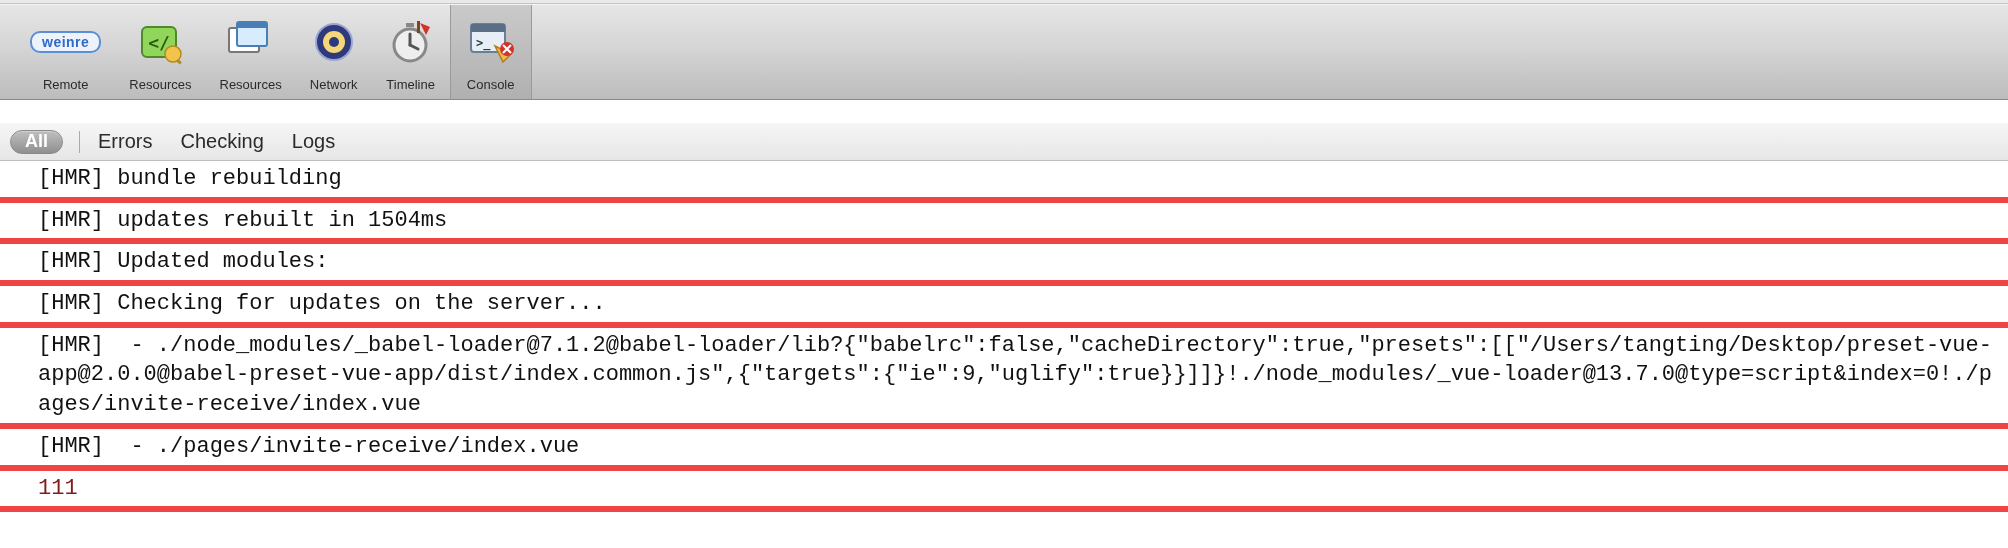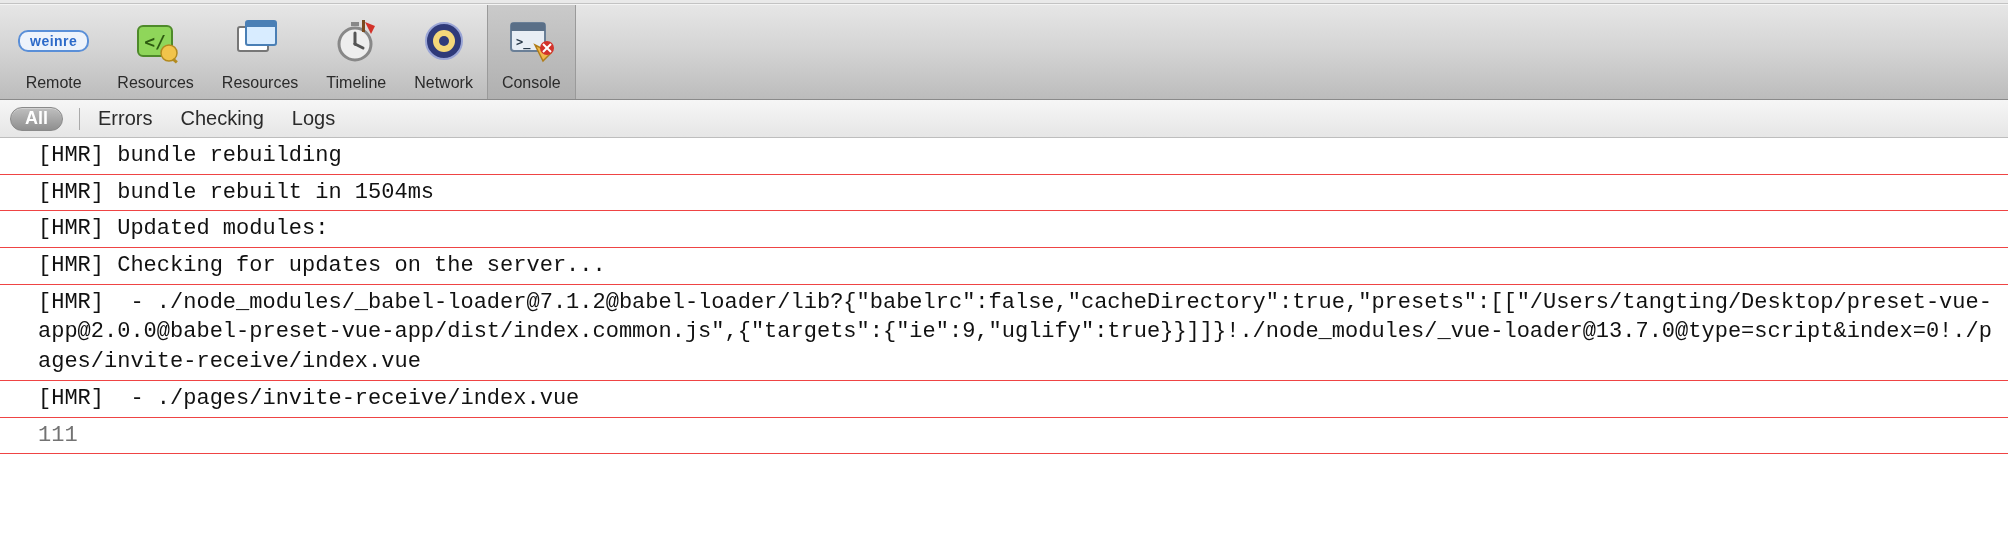--- a/index.html
+++ b/index.html
@@ -4,45 +4,46 @@
 <style>
   * { box-sizing: border-box; margin: 0; padding: 0; }
   html, body { width: 2008px; height: 548px; font-family: "Lucida Grande","Helvetica Neue",Arial,sans-serif; background:#fff; }
   .toolbar {
     height: 96px;
     background: linear-gradient(to bottom, #e6e6e6 0%, #d3d3d3 50%, #bcbcbc 100%);
     border-top: 1px solid #f4f4f4;
     border-bottom: 1px solid #8a8a8a;
     display:flex;
     align-items:flex-end;
-    padding: 0 4px;
+    padding: 0 16px;
   }
   .tab {
     display:flex;
     flex-direction:column;
     align-items:center;
     justify-content:flex-end;
     padding: 4px 14px 4px;
     height: 100%;
     cursor:pointer;
   }
   .tab.active {
     background: linear-gradient(to bottom,#cacaca,#b0b0b0);
     border-left:1px solid #9a9a9a;
     border-right:1px solid #9a9a9a;
   }
   .tab .icon-slot { flex:1; display:flex;align-items:center;justify-content:center;}
-  .tab .label { font-size:16px; color:#2b2b2b; text-align:right; padding-bottom:3px; padding-top:2px;}
+  .tab .label { font-size:13px; color:#2b2b2b; text-align:right; padding-bottom:3px; padding-top:2px;}
   .filterbar {
     height: 38px;
     background: linear-gradient(to bottom,#f6f6f6,#e6e6e6);
     border-bottom:1px solid #bdbdbd;
     display:flex;
     align-items:center;
     padding: 0 10px;
+    margin-top: 23px;
   }
   .pill {
     display:inline-flex; align-items:center; justify-content:center;
     font-size:18px; font-weight:bold; color:#fff;
     background: linear-gradient(to bottom,#bfbfbf,#8f8f8f);
     border:1px solid #8a8a8a;
     border-radius: 12px;
     padding: 1px 14px 2px;
     height:24px;
     box-shadow: inset 0 1px 0 rgba(255,255,255,0.3);
@@ -55,26 +56,26 @@
     font-size:20px; font-weight:normal; color:#2b2b2b; margin-right: 28px; cursor:pointer;
   }
   .log-area {
     padding: 0;
     font-family: Menlo,Monaco,Consolas,"Courier New",monospace;
     font-size: 22px;
     color:#111;
   }
   .log-line {
     padding: 3px 15px 3px 38px;
-    border-bottom:1px solid #ef4444;
+    border-bottom:6px solid #ef4444;
     white-space: pre-wrap;
     word-break: break-all;
     line-height: 1.35;
   }
-  .log-line.blue { color:#737373; }
+  .log-line.blue { color:#7f1d1d; }
   .badge-weinre {
     display:inline-flex;align-items:center;justify-content:center;
     font-size:14px; color:#2d6ac9; font-weight:bold;
     border:2px solid #5a8fd8; border-radius:10px;
     padding:0 10px; height:22px; background:#eef3fb;
     letter-spacing:0.5px;
   }
   .thin-top {
     height:4px; background:#e9e9e9; border-bottom:1px solid #c3c3c3;
   }
@@ -111,42 +112,42 @@
         <rect x="6" y="10" width="30" height="24" rx="2" fill="#fff" stroke="#777" stroke-width="2"></rect>
         <rect x="14" y="4" width="30" height="24" rx="2" fill="#d8ecff" stroke="#4a7fb5" stroke-width="2"></rect>
         <rect x="14" y="4" width="30" height="6" fill="#4a7fb5"></rect>
       </svg>
     </div>
     <div class="label">Resources</div>
   </div>
 
   <div class="tab">
     <div class="icon-slot">
+      <svg width="48" height="48" viewBox="0 0 48 48">
+        <circle cx="24" cy="24" r="18" fill="#2f3a7a"></circle>
+        <circle cx="24" cy="24" r="11" fill="#f4d77a"></circle>
+        <circle cx="24" cy="24" r="5" fill="#2f3a7a"></circle>
+        <circle cx="24" cy="24" r="18" fill="none" stroke="#9aa5d6" stroke-width="2"></circle>
+      </svg>
+    </div>
+    <div class="label">Network</div>
+  </div>
+
+  <div class="tab">
+    <div class="icon-slot">
       <svg width="50" height="50" viewBox="0 0 50 50">
         <circle cx="24" cy="28" r="16" fill="#eee" stroke="#888" stroke-width="3"></circle>
         <line x1="24" y1="28" x2="24" y2="17" stroke="#555" stroke-width="3" stroke-linecap="round"></line>
         <line x1="24" y1="28" x2="32" y2="32" stroke="#555" stroke-width="3" stroke-linecap="round"></line>
         <rect x="20" y="6" width="8" height="4" fill="#888"></rect>
         <path d="M 34 6 L 44 10 L 40 18 Z" fill="#d3322a"></path>
         <rect x="31" y="4" width="3" height="12" fill="#7a4a1e"></rect>
       </svg>
     </div>
     <div class="label">Timeline</div>
-  </div>
-
-  <div class="tab">
-    <div class="icon-slot">
-      <svg width="48" height="48" viewBox="0 0 48 48">
-        <circle cx="24" cy="24" r="18" fill="#2f3a7a"></circle>
-        <circle cx="24" cy="24" r="11" fill="#f4d77a"></circle>
-        <circle cx="24" cy="24" r="5" fill="#2f3a7a"></circle>
-        <circle cx="24" cy="24" r="18" fill="none" stroke="#9aa5d6" stroke-width="2"></circle>
-      </svg>
-    </div>
-    <div class="label">Network</div>
   </div>
 
   <div class="tab active">
     <div class="icon-slot">
       <svg width="52" height="48" viewBox="0 0 52 48">
         <rect x="6" y="6" width="34" height="28" rx="3" fill="#e8eef5" stroke="#6a7f97" stroke-width="2"></rect>
         <rect x="6" y="6" width="34" height="8" fill="#5a6f87"></rect>
         <text x="11" y="29" font-size="12" fill="#2a3a4a" font-family="Menlo,monospace" font-weight="bold">&gt;_</text>
         <path d="M 30 28 L 46 36 L 38 44 Z" fill="#f2b84b" stroke="#b07d1a" stroke-width="1.5"></path>
         <circle cx="42" cy="31" r="7" fill="#d3322a"></circle>
@@ -162,19 +163,19 @@
 <div class="filterbar">
   <span class="pill">All</span>
   <span class="filter-sep"></span>
   <span class="filter-link">Errors</span>
   <span class="filter-link">Checking</span>
   <span class="filter-link">Logs</span>
 </div>
 
 <div class="log-area" id="log-area">
     <div class="log-line">[HMR] bundle rebuilding</div>
-    <div class="log-line">[HMR] bundle rebuilt in 1504ms</div>
+    <div class="log-line">[HMR] updates rebuilt in 1504ms</div>
     <div class="log-line">[HMR] Updated modules:</div>
     <div class="log-line">[HMR] Checking for updates on the server...</div>
     <div class="log-line">[HMR]  - ./node_modules/_babel-loader@7.1.2@babel-loader/lib?{"babelrc":false,"cacheDirectory":true,"presets":[["/Users/tangting/Desktop/preset-vue-app@2.0.0@babel-preset-vue-app/dist/index.common.js",{"targets":{"ie":9,"uglify":true}}]]}!./node_modules/_vue-loader@13.7.0@type=script&amp;index=0!./pages/invite-receive/index.vue</div>
     <div class="log-line">[HMR]  - ./pages/invite-receive/index.vue</div>
     <div class="log-line blue">111</div>
   </div>
 
 </body></html>

